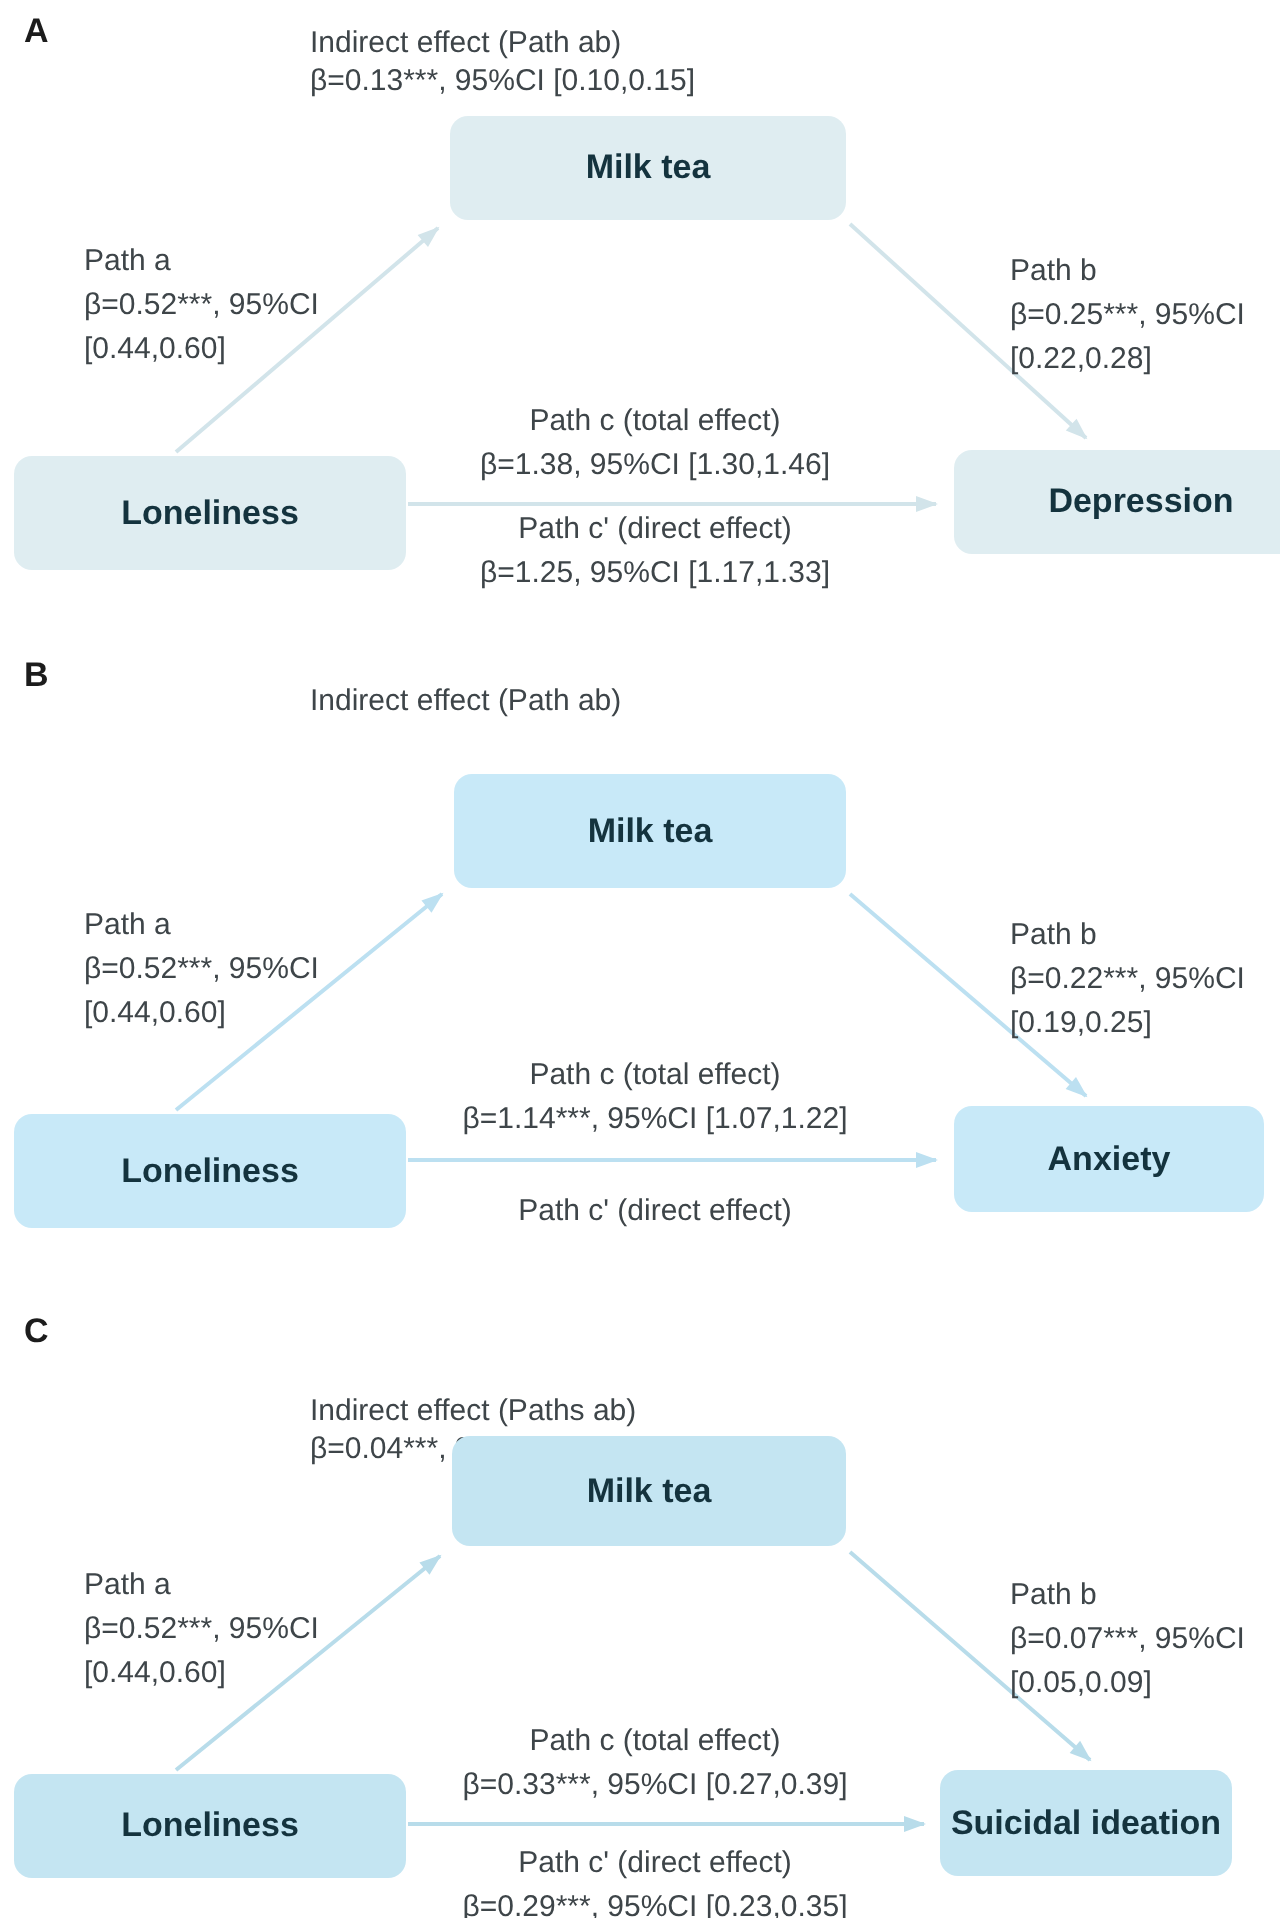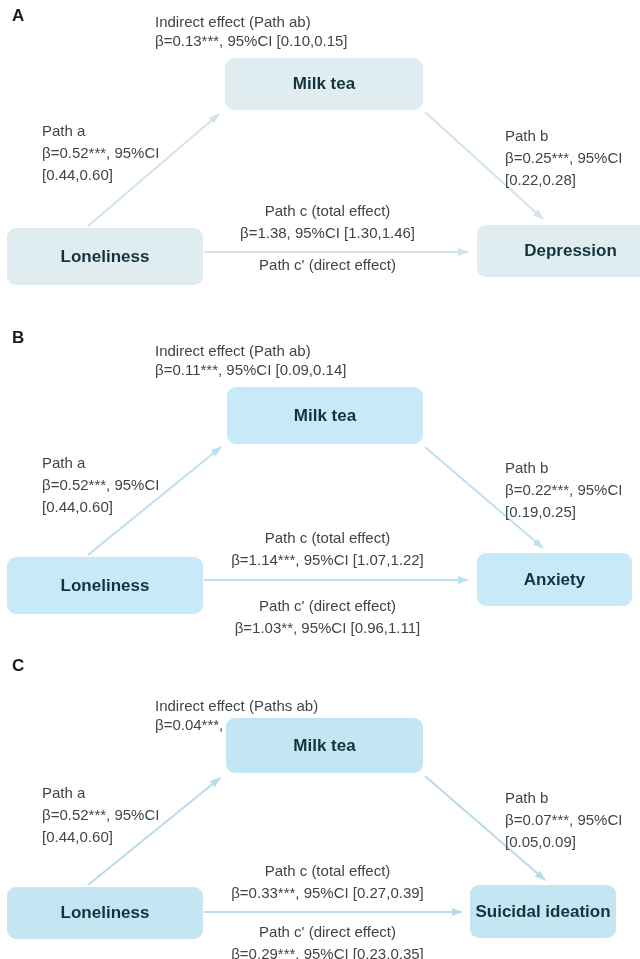--- a/index.html
+++ b/index.html
@@ -116,40 +116,40 @@
       <div>[0.22,0.28]</div>
     </div>
 
     <div class="pc pathc">
       <div>Path c (total effect)</div>
       <div>β=1.38, 95%CI [1.30,1.46]</div>
     </div>
 
     <div class="pc pathcp">
       <div>Path c' (direct effect)</div>
+      <div>β=1.25, 95%CI [1.17,1.33]</div>
     </div>
   </section>
 
   <section class="panel p1" style="--box: #c8e9f8; --arrow: #bce0f1;">
     <svg class="arrows" viewBox="0 0 640 320" width="640" height="320">
       <defs>
         <marker id="arrowB" markerUnits="userSpaceOnUse" markerWidth="14" markerHeight="12" refX="11" refY="5" orient="auto">
           <path class="arrow-head" d="M1,1 L12,5 L1,9 z"></path>
         </marker>
       </defs>
       <line class="arrow-line" x1="88" y1="235" x2="221" y2="127" marker-end="url(#arrowB)"></line>
       <line class="arrow-line" x1="425" y1="127" x2="543" y2="228" marker-end="url(#arrowB)"></line>
       <line class="arrow-line" x1="204" y1="260" x2="468" y2="260" marker-end="url(#arrowB)"></line>
     </svg>
 
     <div class="letter">B</div>
 
     <div class="ind">
       <div>Indirect effect (Path ab)</div>
-      <div>β=0.11***, 95%CI [0.09,0.14]</div>
     </div>
 
     <div class="node mediator">Milk tea</div>
     <div class="node predictor">Loneliness</div>
     <div class="node outcome">Anxiety</div>
 
     <div class="plabel patha">
       <div>Path a</div>
       <div>β=0.52***, 95%CI</div>
       <div>[0.44,0.60]</div>
@@ -161,21 +161,20 @@
       <div>[0.19,0.25]</div>
     </div>
 
     <div class="pc pathc">
       <div>Path c (total effect)</div>
       <div>β=1.14***, 95%CI [1.07,1.22]</div>
     </div>
 
     <div class="pc pathcp">
       <div>Path c' (direct effect)</div>
-      <div>β=1.03**, 95%CI [0.96,1.11]</div>
     </div>
   </section>
 
   <section class="panel p2" style="--box: #c4e5f2; --arrow: #b8dcea;">
     <svg class="arrows" viewBox="0 0 640 319" width="640" height="319">
       <defs>
         <marker id="arrowC" markerUnits="userSpaceOnUse" markerWidth="14" markerHeight="12" refX="11" refY="5" orient="auto">
           <path class="arrow-head" d="M1,1 L12,5 L1,9 z"></path>
         </marker>
       </defs>

